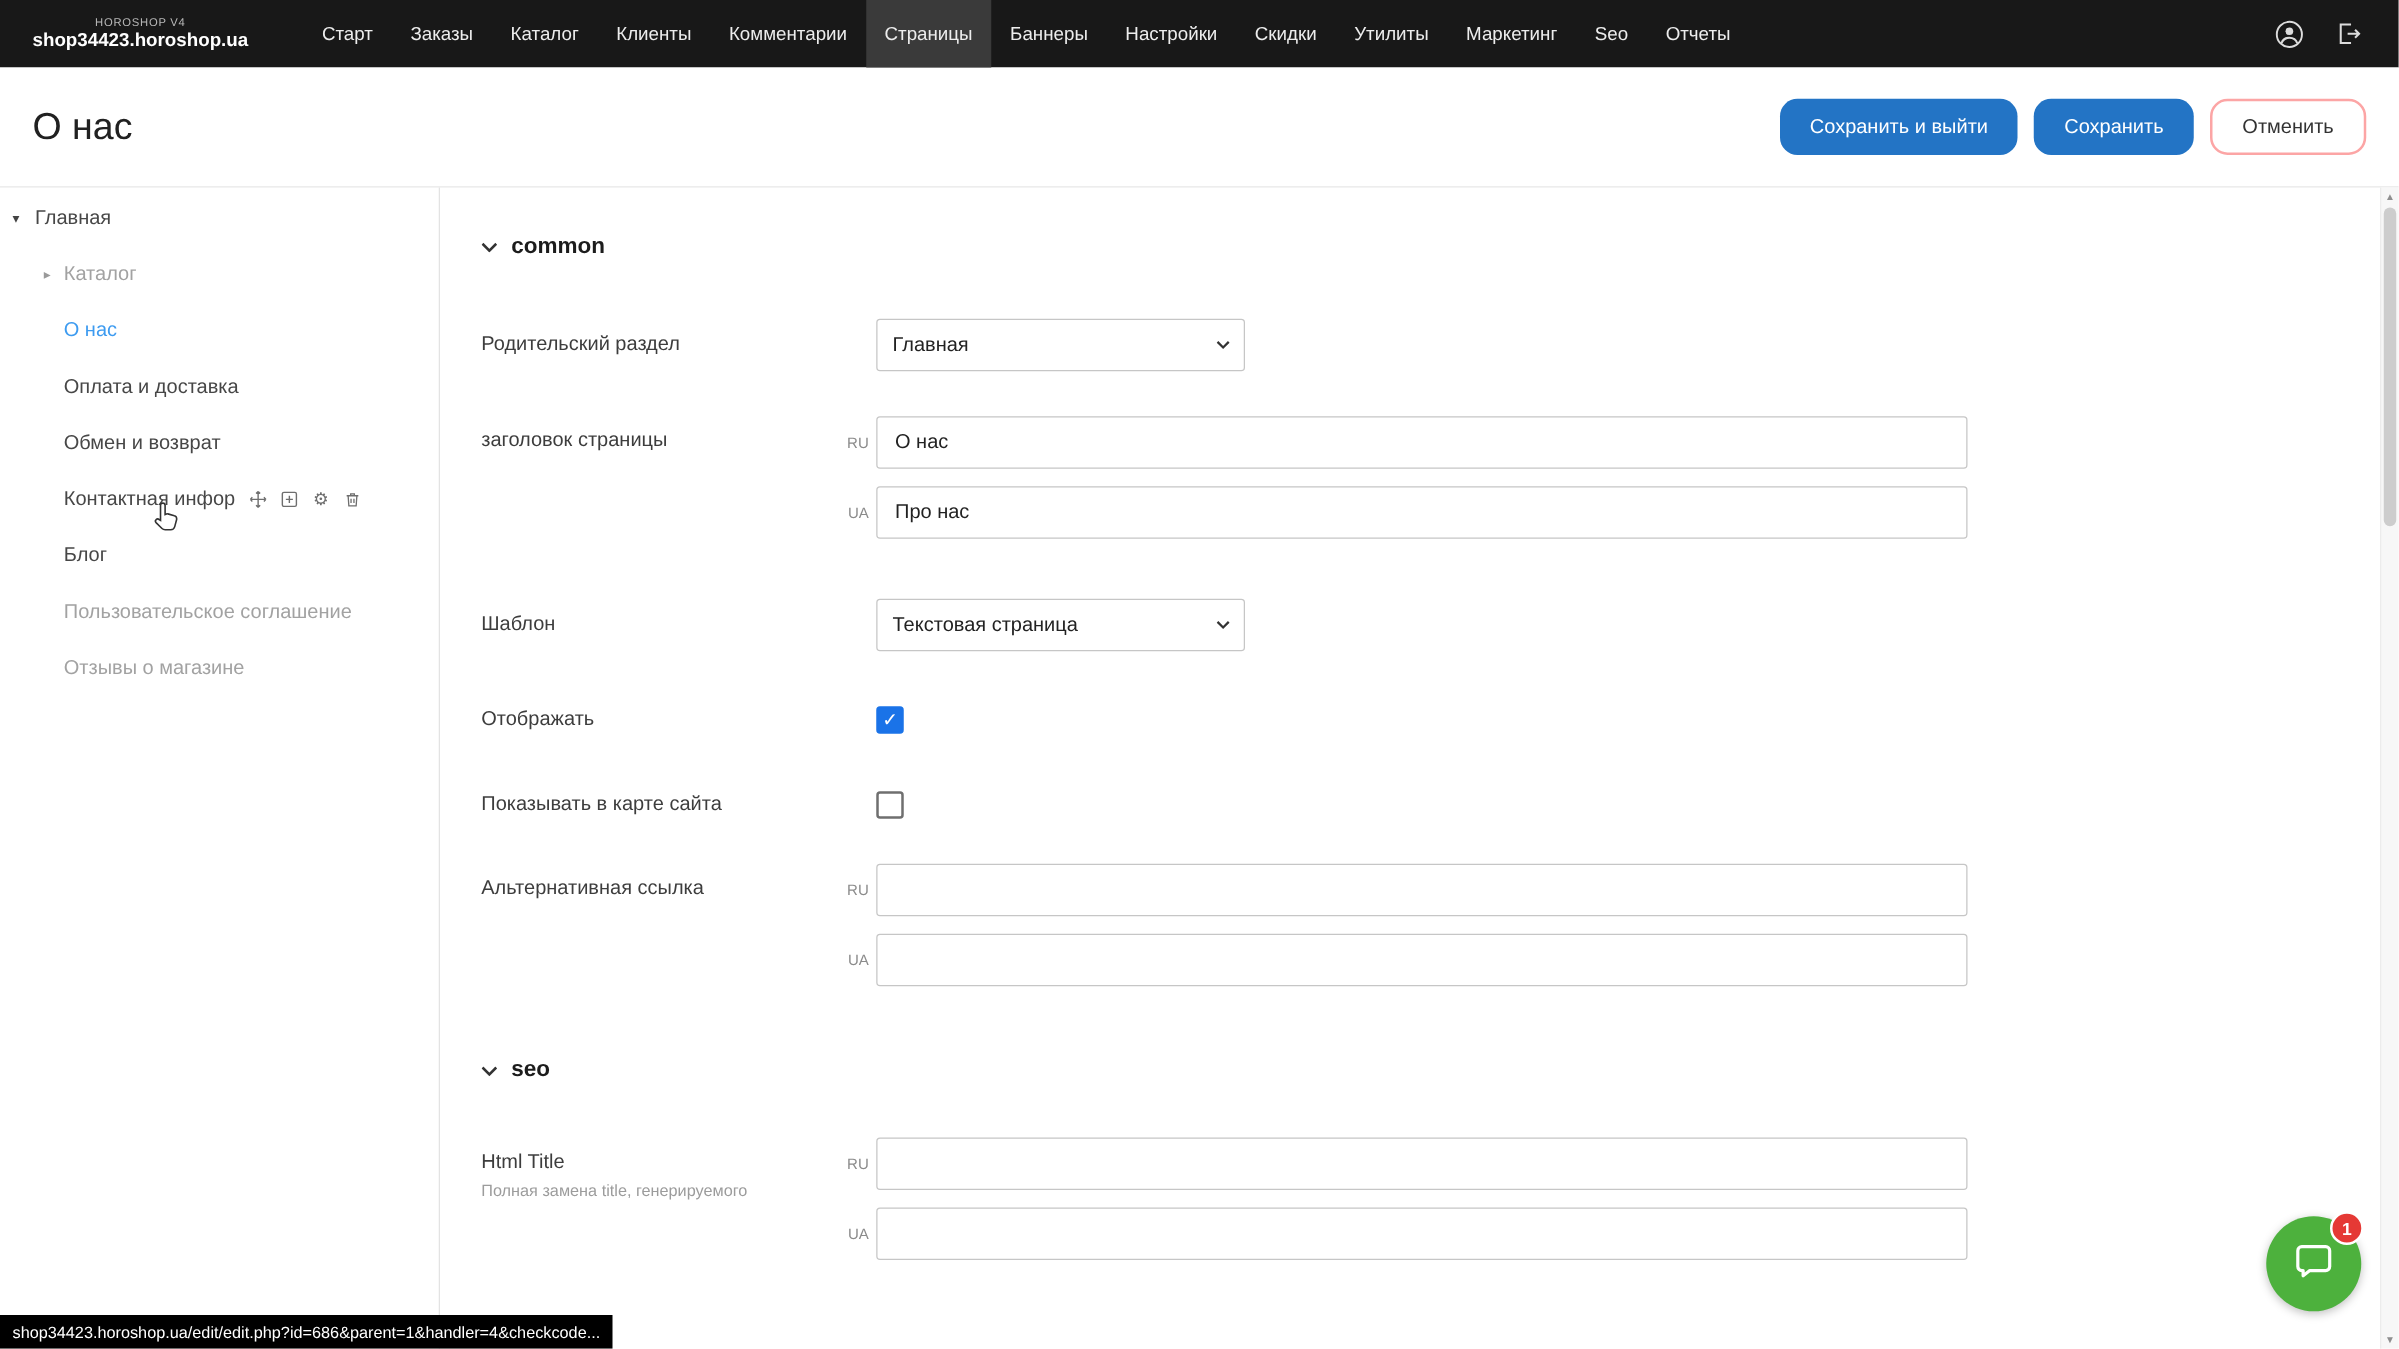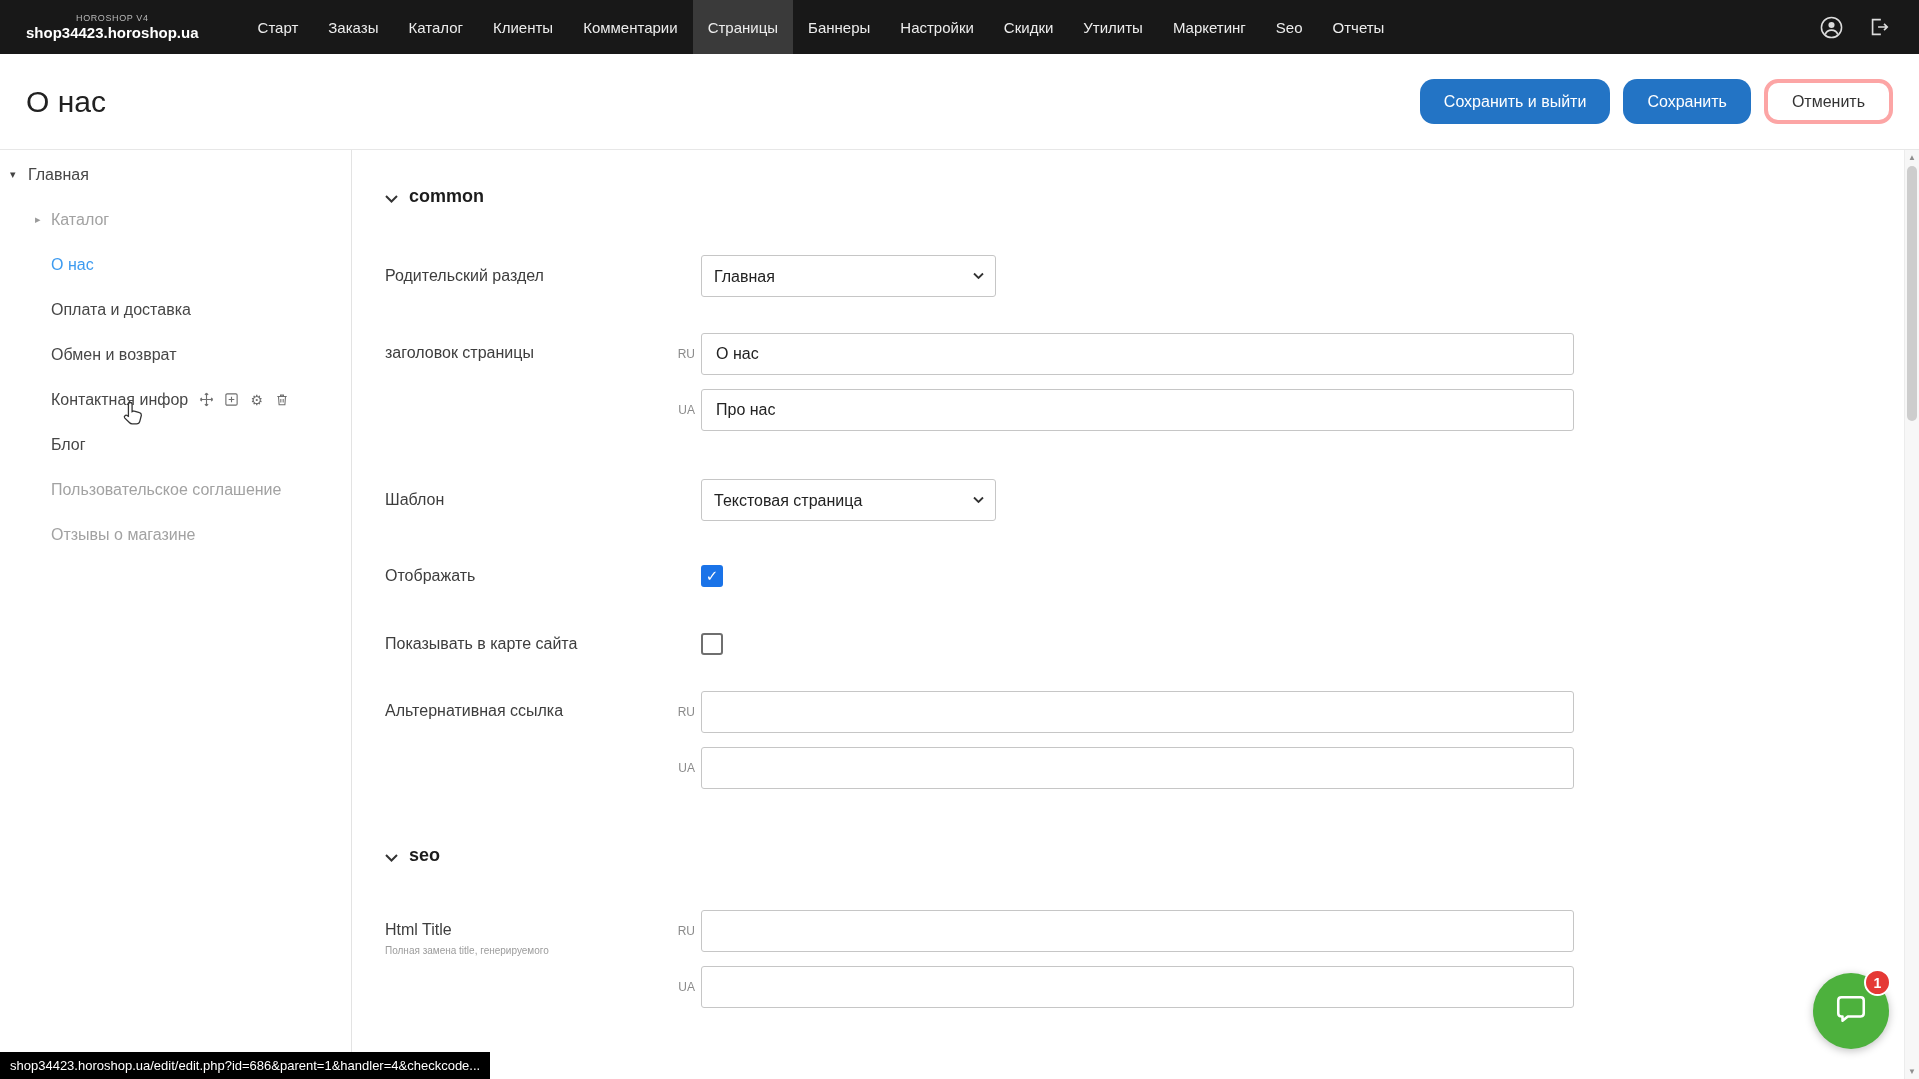--- a/index.html
+++ b/index.html
@@ -17,21 +17,21 @@
   .menu-item.active{background:#3a3a3a;}
   .top-icons{margin-left:auto;display:flex;align-items:center;gap:24px;padding-right:28px;}
   .top-icons .ticon{width:24px;height:24px;display:flex;align-items:center;justify-content:center;cursor:pointer;}
 
   
   .page-header{height:96px;display:flex;align-items:center;padding:0 26px;border-bottom:1px solid #e7e7e7;background:#fff;}
   .page-title{font-size:30px;color:#212121;font-weight:400;}
   .header-actions{margin-left:auto;display:flex;gap:13px;}
   .btn{height:45px;padding:0 24px;font-size:16px;border-radius:14px;border:none;cursor:pointer;font-family:inherit;}
   .btn-primary{background:#2374c5;color:#fff;}
-  .btn-outline{background:#fff;border:4px solid #fca5a5;color:#333;}
+  .btn-outline{background:#fff;border:2px solid #fca5a5;color:#333;}
 
   
   .content{display:flex;height:929px;position:relative;}
   .sidebar{width:352px;flex-shrink:0;border-right:1px solid #e3e3e3;padding-top:2px;position:relative;}
   .main{flex:1;padding:36px 0 0 33px;overflow:hidden;}
 
   
   .tree-row{display:flex;align-items:center;height:45px;font-size:16px;color:#474747;cursor:pointer;}
   .tree-root-row{padding-left:10px;}
   .tree-root-row .chev{width:18px;font-size:11px;color:#444;}
@@ -57,21 +57,21 @@
   .tselect{width:295px;height:42px;border:1px solid #c6c6c6;border-radius:3px;font-size:16px;padding:0 34px 0 12px;color:#222;
     font-family:inherit;background:#fff;-webkit-appearance:none;appearance:none;cursor:pointer;}
   .sel-chev{position:absolute;right:12px;top:50%;transform:translateY(-50%);pointer-events:none;display:flex;}
   .link-path{font-size:16px;color:#333;margin-left:12px;margin-right:16px;}
   .mini-btn{height:38px;padding:0 18px;background:#fff;border:1px solid #c2c2c2;border-radius:3px;font-size:15px;color:#222;
     margin-right:18px;font-family:inherit;cursor:pointer;}
   .cbox{width:22px;height:22px;border:2px solid #6f6f6f;border-radius:3px;background:#fff;cursor:pointer;
     display:flex;align-items:center;justify-content:center;font-size:15px;color:#fff;}
   .cbox.checked{background:#1a73e8;border-color:#1a73e8;}
   .cbox.checked:after{content:"✓";font-weight:bold;}
-  .fhint{font-size:10px;color:#9c9c9c;margin-top:6px;width:270px;line-height:1.25;}
+  .fhint{font-size:13px;color:#9c9c9c;margin-top:6px;width:270px;line-height:1.25;}
 
   
   .r-parent{margin-bottom:36px;}
   .r-link{margin-bottom:36px;}
   .r-pagetitle{margin-bottom:48px;}
   .r-template{margin-bottom:44px;}
   .r-display{margin-bottom:46px;}
   .r-sitemap{margin-bottom:36px;}
   .r-altlink{margin-bottom:56px;}
   .seo-head{margin-bottom:44px;}

